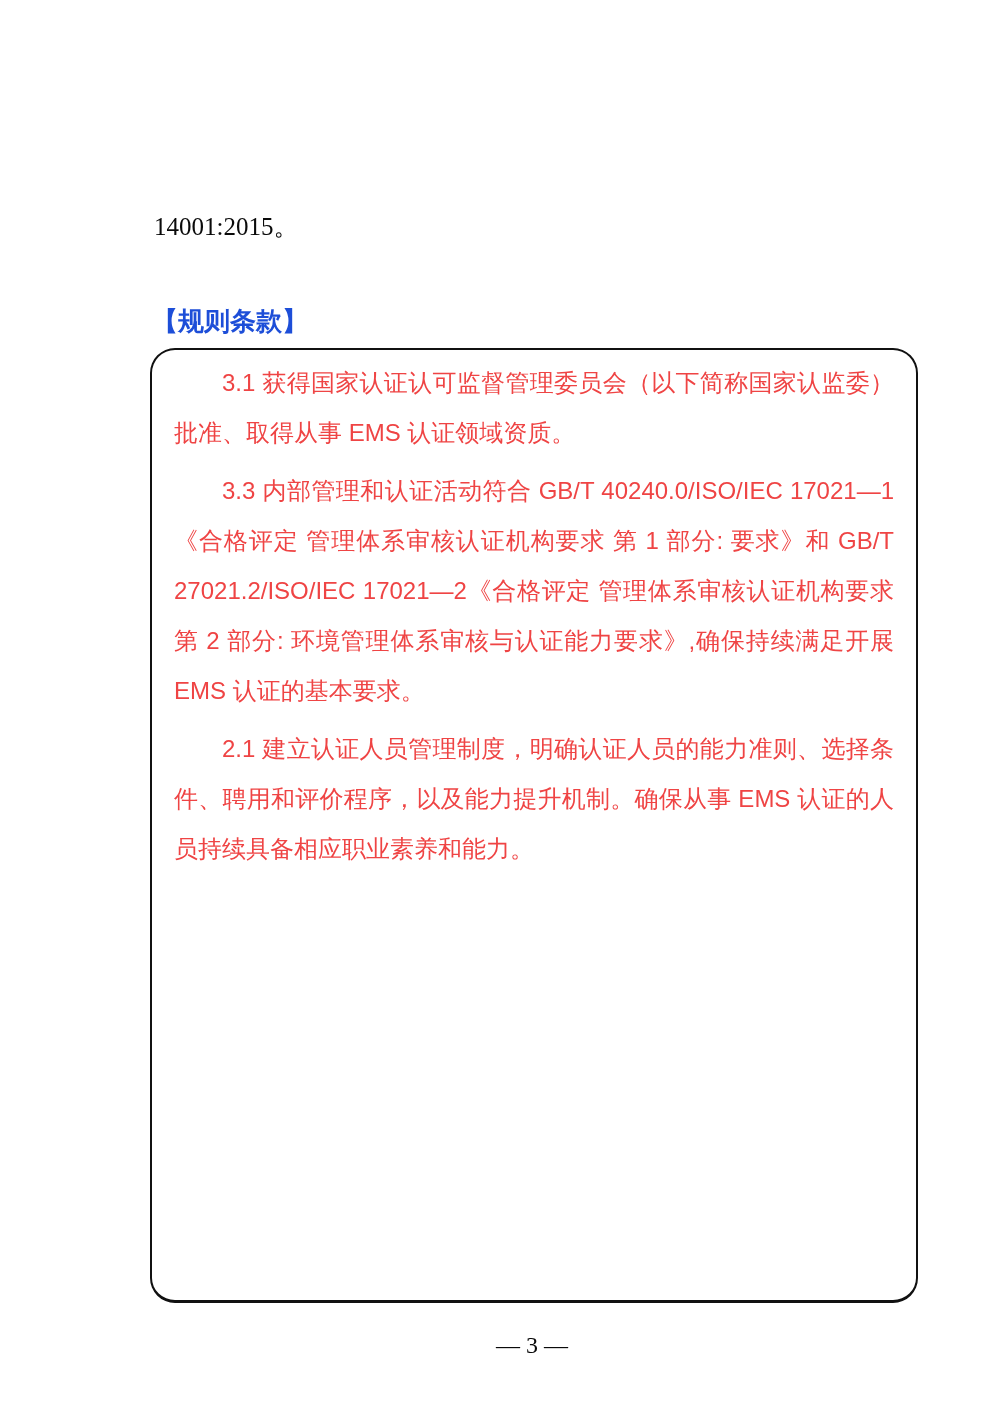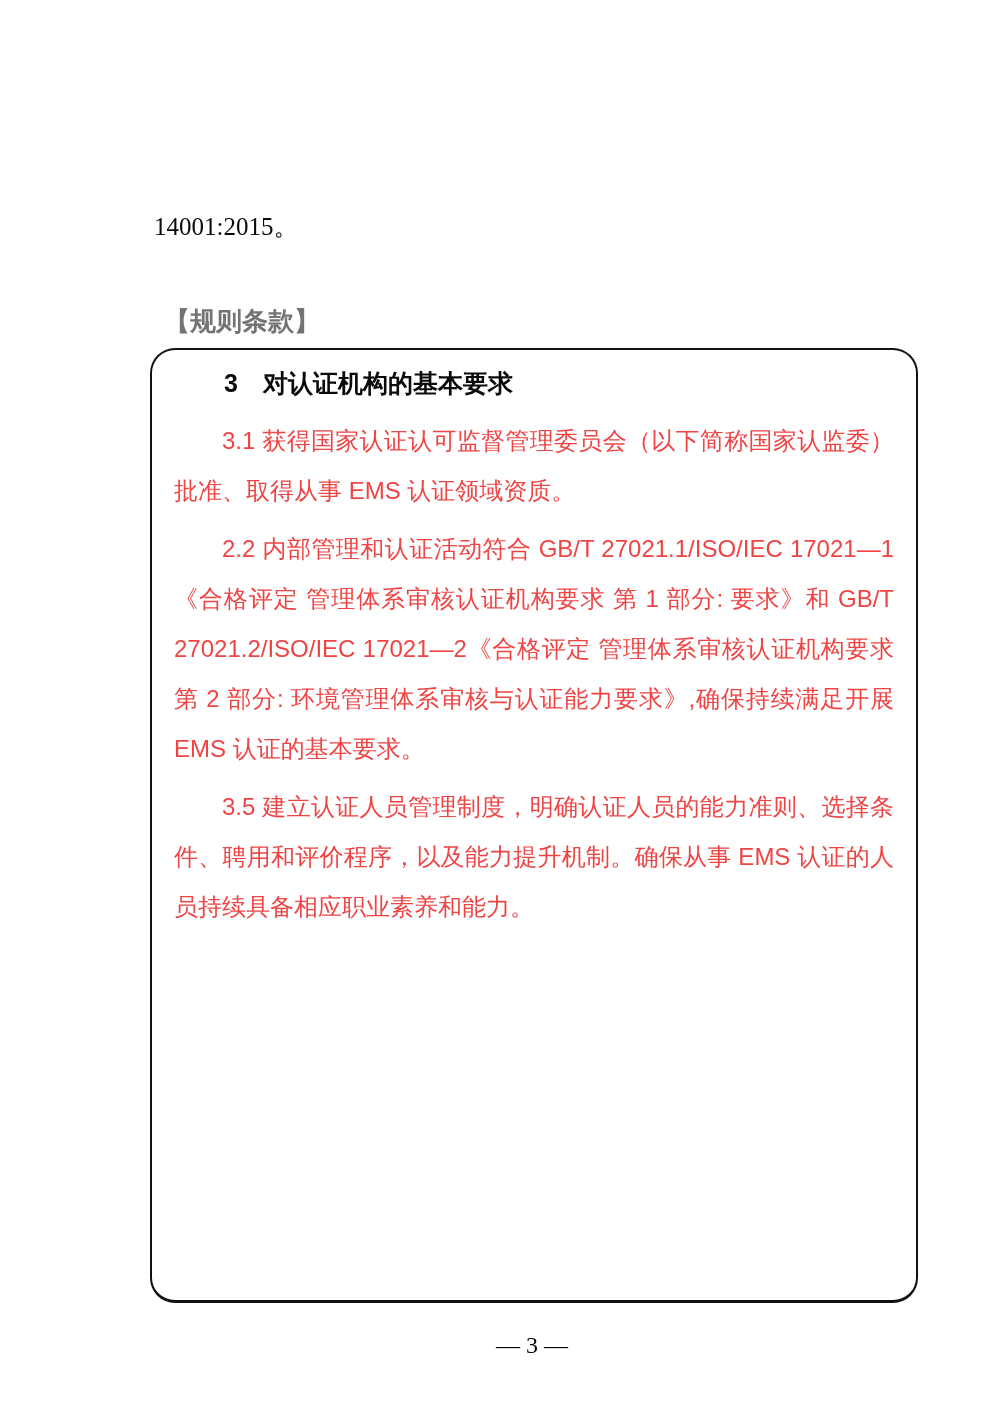--- a/index.html
+++ b/index.html
@@ -17,26 +17,26 @@
     position: absolute;
     left: 122px;
     top: 178px;
     font-size: 25px;
     font-family: "Liberation Serif", "DejaVu Serif", serif;
     color: #0a0a0a;
     white-space: nowrap;
   }
   .section-heading {
     position: absolute;
-    left: 132px;
+    left: 120px;
     top: 272px;
     font-size: 26px;
     font-weight: bold;
     font-family: "Liberation Sans", "DejaVu Sans", sans-serif;
-    color: #737373;
+    color: #1d4ed8;
     white-space: nowrap;
   }
   .rules-box {
     position: absolute;
     left: 118px;
     top: 316px;
     width: 768px;
     height: 955px;
     border: 2px solid #111111;
     border-bottom-width: 3px;
@@ -76,21 +76,20 @@
 </head>
 <body>
 
 <div class="page">
 
   <p class="continuation">14001:2015。</p>
 
   <h2 class="section-heading">【规则条款】</h2>
 
   <div class="rules-box">
-    <h3 class="rules-box-title">3　对认证机构的基本要求</h3>
     <p class="clause">3.1 获得国家认证认可监督管理委员会（以下简称国家认监委）批准、取得从事 EMS 认证领域资质。</p>
-    <p class="clause">2.2 内部管理和认证活动符合 GB/T 27021.1/ISO/IEC 17021—1《合格评定 管理体系审核认证机构要求 第 1 部分: 要求》和 GB/T 27021.2/ISO/IEC 17021—2《合格评定 管理体系审核认证机构要求 第 2 部分: 环境管理体系审核与认证能力要求》,确保持续满足开展 EMS 认证的基本要求。</p>
-    <p class="clause">3.5 建立认证人员管理制度，明确认证人员的能力准则、选择条件、聘用和评价程序，以及能力提升机制。确保从事 EMS 认证的人员持续具备相应职业素养和能力。</p>
+    <p class="clause">3.3 内部管理和认证活动符合 GB/T 40240.0/ISO/IEC 17021—1《合格评定 管理体系审核认证机构要求 第 1 部分: 要求》和 GB/T 27021.2/ISO/IEC 17021—2《合格评定 管理体系审核认证机构要求 第 2 部分: 环境管理体系审核与认证能力要求》,确保持续满足开展 EMS 认证的基本要求。</p>
+    <p class="clause">2.1 建立认证人员管理制度，明确认证人员的能力准则、选择条件、聘用和评价程序，以及能力提升机制。确保从事 EMS 认证的人员持续具备相应职业素养和能力。</p>
   </div>
 
   <div class="page-number">— 3 —</div>
 
 </div>
 
 </body></html>

